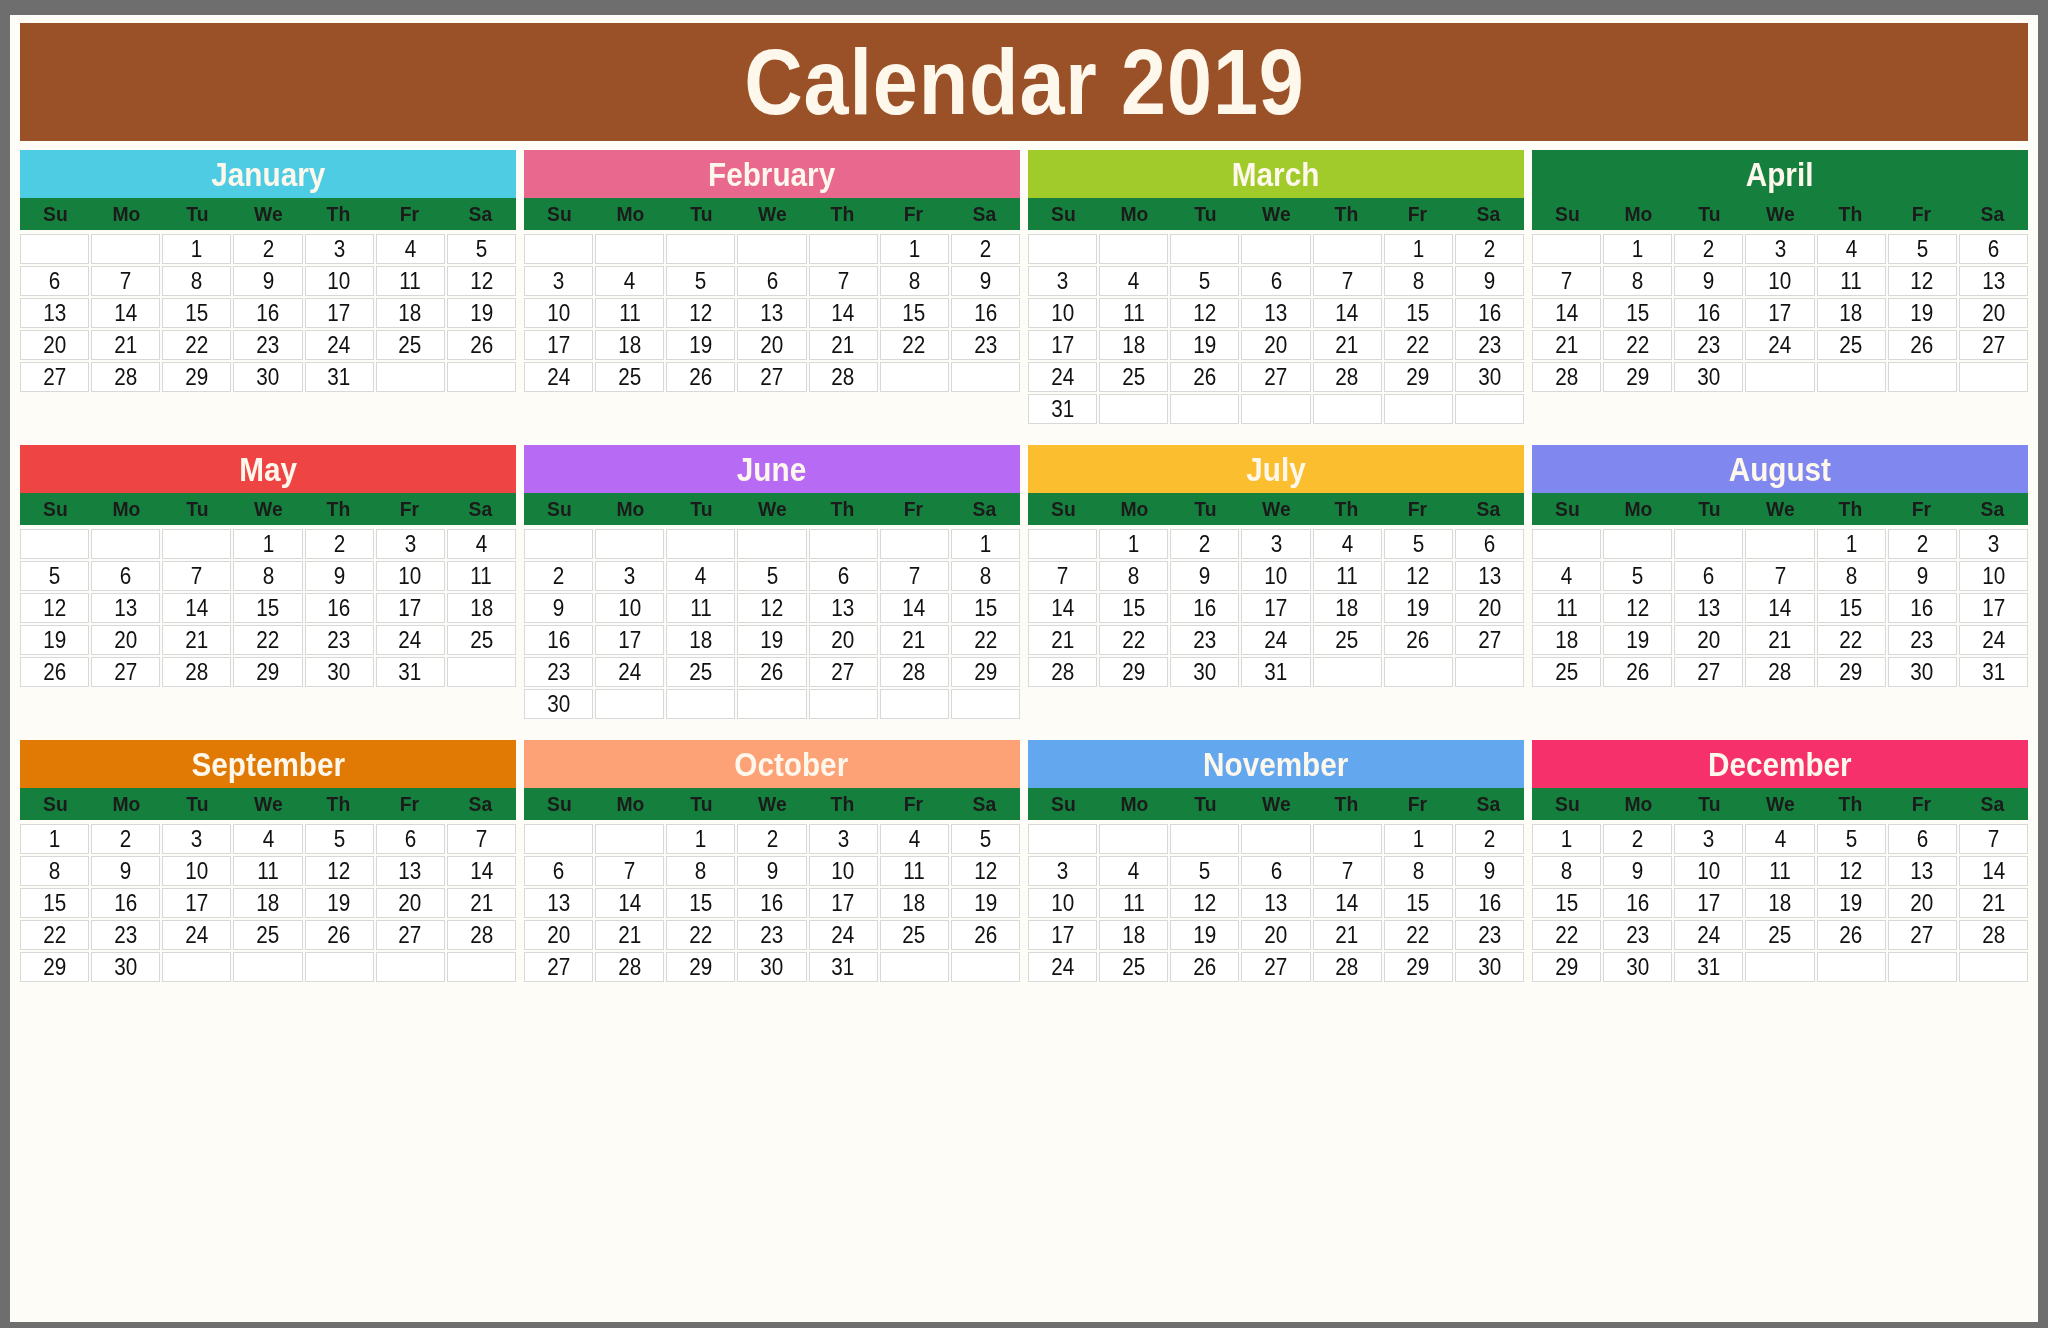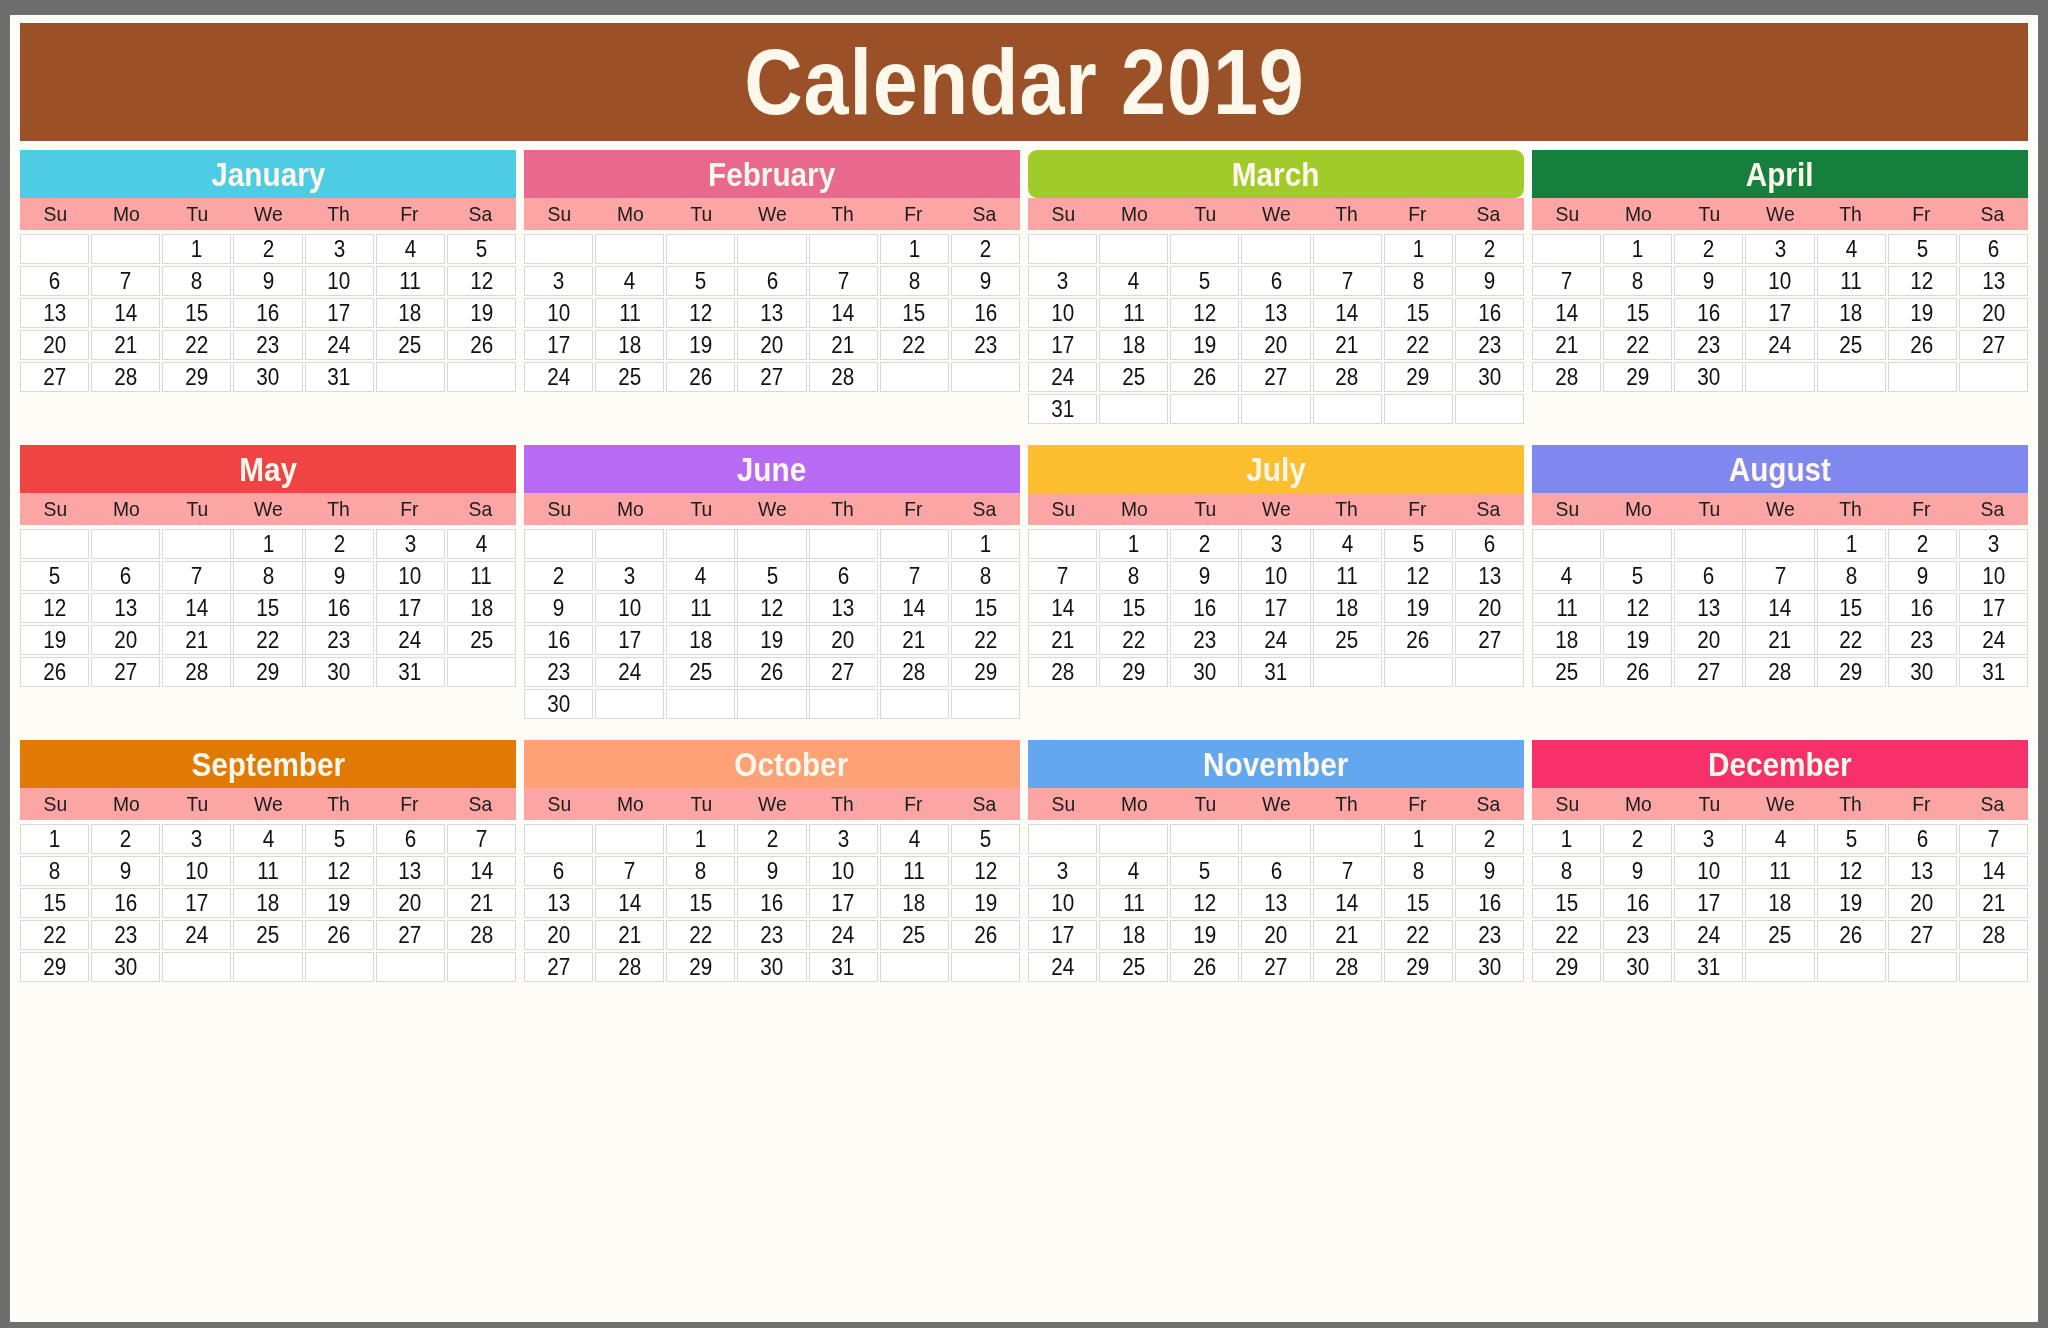--- a/index.html
+++ b/index.html
@@ -79,22 +79,23 @@
     transform-origin: center;
     white-space: nowrap;
   }
   .month-header span {
     display: inline-block;
     transform: scaleX(0.9);
   }
 
   .weekday-row {
     display: flex;
-    background: #fca5a5;
+    background: #15803d;
     height: 32px;
+    font-weight: bold;
   }
   .weekday {
     flex: 1 1 0;
     display: flex;
     align-items: center;
     justify-content: center;
     font-size: 21px;
     color: #1b1b1b;
     transform: scaleX(0.92);
   }
@@ -390,21 +391,21 @@
                 <div class="day empty">
                   <span></span>
                 </div>
                 <div class="day empty">
                   <span></span>
                 </div>
               </div>
             </div>
           </div>
           <div class="month">
-            <div class="month-header" style="background: rgb(160, 203, 42); border-radius: 9px;">
+            <div class="month-header" style="background: rgb(160, 203, 42);">
               <span>March</span>
             </div>
             <div class="weekday-row">
               <div class="weekday">Su</div>
               <div class="weekday">Mo</div>
               <div class="weekday">Tu</div>
               <div class="weekday">We</div>
               <div class="weekday">Th</div>
               <div class="weekday">Fr</div>
               <div class="weekday">Sa</div>

